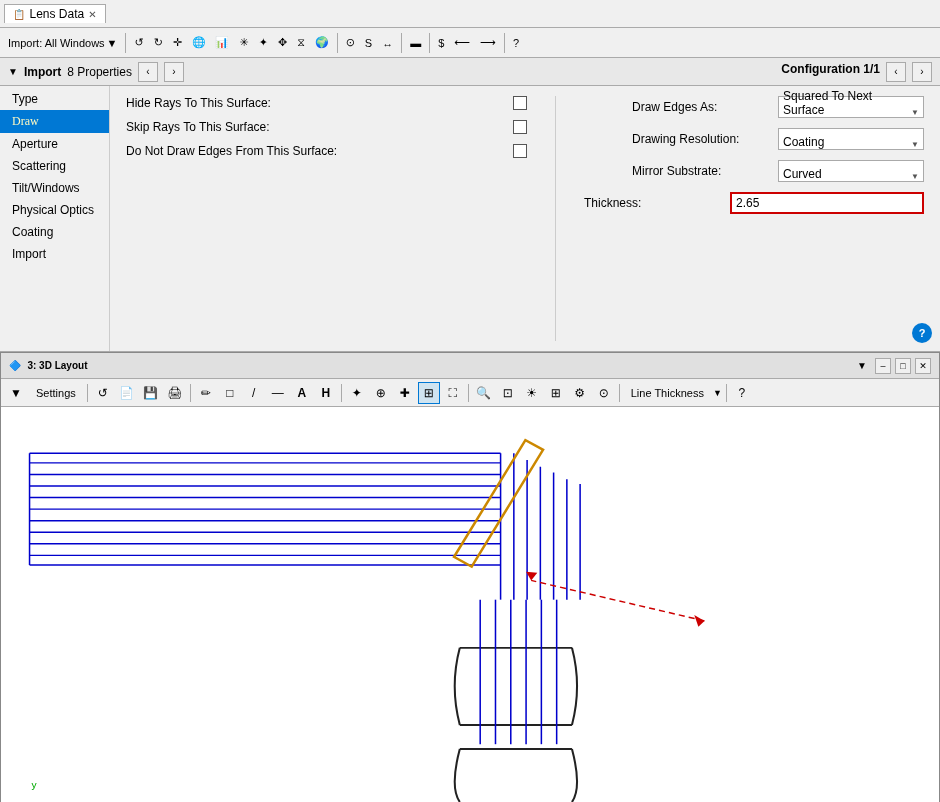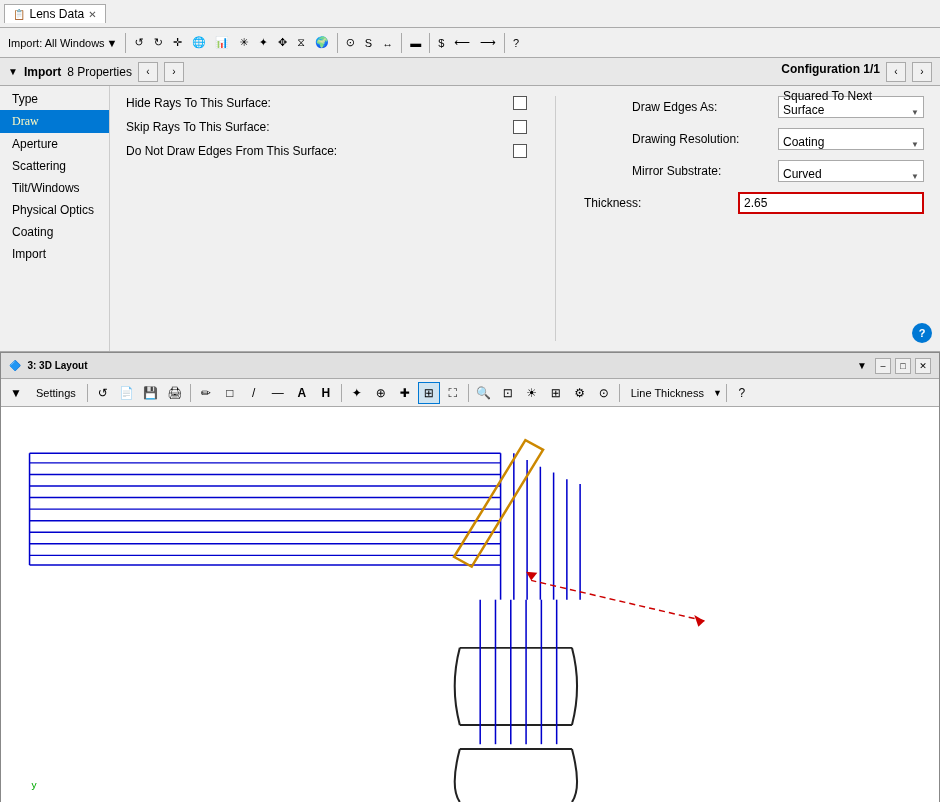--- a/index.html
+++ b/index.html
@@ -162,21 +162,21 @@
       padding: 0 4px;
       cursor: pointer;
       display: flex; align-items: flex-end; justify-content: space-between;
     }
     .dropdown-arrow { font-size: 8px; color: #555; }
 
     
     .thickness-row {
       display: flex;
       align-items: center;
-      gap: 14px;
+      gap: 6px;
     }
     .thickness-label {
       width: 140px;
       font-size: 12px;
       flex-shrink: 0;
     }
     .thickness-input {
       flex: 1;
       height: 22px;
       border: 2px solid #cc0000;

